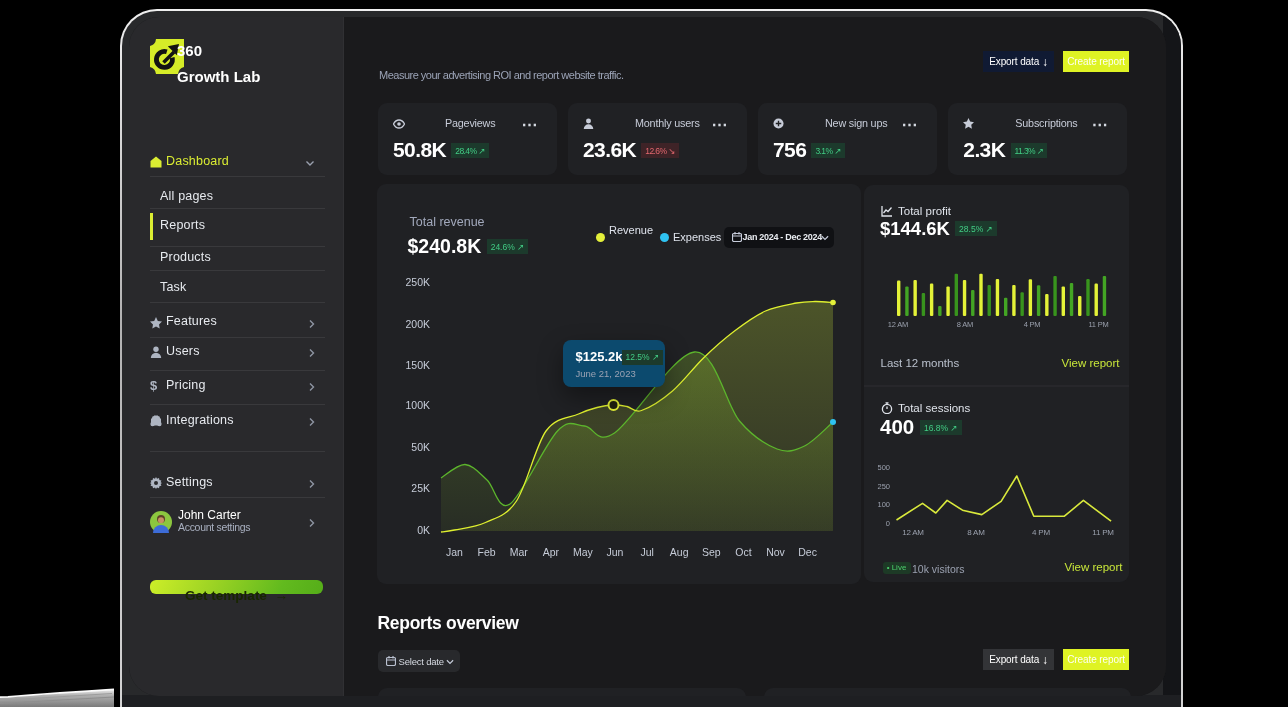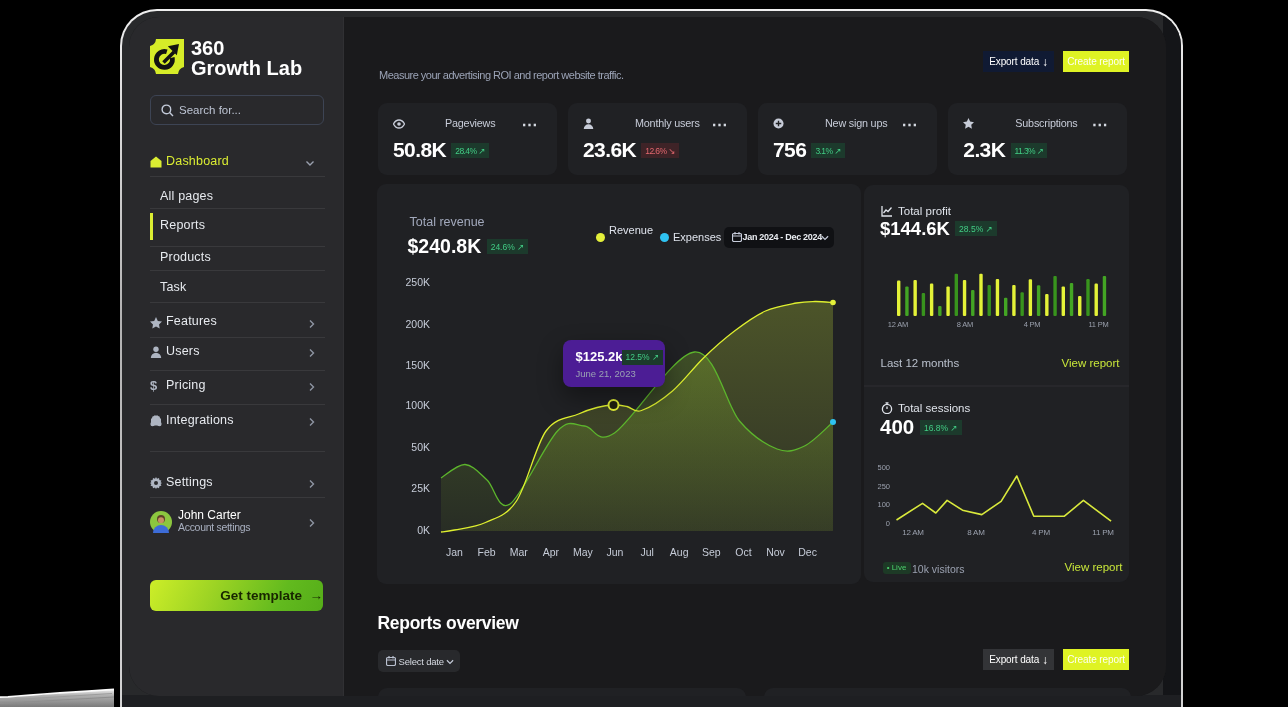--- a/index.html
+++ b/index.html
@@ -12,23 +12,23 @@
     border-radius:37px; background:linear-gradient(180deg,#efefef,#b2b2b2 40%,#d8d8d8 95%); }
   #frame { position:absolute; inset:2px; border-radius:35px; background:#28292b; overflow:hidden; }
   #screen { position:absolute; left:7px; top:6px; width:1037px; height:679px;
     border-radius:30px; overflow:hidden; background:#1a1a1c; }
   
   #side { position:absolute; left:0; top:0; width:215px; height:100%; background:#29292c;
     border-right:1px solid #303033; }
   .sdiv { position:absolute; left:21px; width:175px; height:1px; background:rgba(255,255,255,0.08); }
   .nav { position:absolute; white-space:nowrap; left:21px; font-size:12.5px; color:#e7eaef; letter-spacing:.2px; }
   .navico { position:absolute; left:21px; width:12px; height:12px; }
-  #gettpl { position:absolute; left:21px; top:563px; width:173px; height:31px; border-radius:6px;
+  #gettpl { position:absolute; left:21px; top:563px; width:173px; height:14px; border-radius:6px;
     background:linear-gradient(115deg,#cdee28 0%,#9ed424 35%,#62ba1e 75%,#55ad19 100%);
-    color:#182600; font-size:13.5px; font-weight:bold; text-align:right; line-height:31px; }
+    color:#182600; font-size:13.5px; font-weight:bold; text-align:center; line-height:31px; }
   
   #main { position:absolute; left:216px; top:0; right:0; height:100%; background:#1a1a1c; }
   .card { position:absolute; background:#202124; border-radius:9px; }
   .badge { display:inline-block; border-radius:0; background:#1c3a2c; color:#42cd85;
     font-size:8.5px; font-weight:normal; padding:2.5px 4px; vertical-align:3px; }
   .badge.red { background:#3e2327; color:#e4686f; }
   .statlabel { font-size:10.8px; letter-spacing:-0.2px; color:#c7ccd8;margin-left:36px; }
   .dots { position:absolute; color:#d5dae2; font-size:16px; font-weight:bold; }
   .btn { position:absolute; height:21px; border-radius:0; font-size:10px; letter-spacing:-0.2px; color:#fff;
     text-align:center; line-height:21px; letter-spacing:-0.1px; }
@@ -57,29 +57,22 @@
       <div class="abs" style="left:0;bottom:0;width:100%;height:92px;background:#1e1f22"></div>
       <div id="screen">
         <div id="side">
 
           <svg class="abs" style="left:20px;top:21px" width="36" height="37" viewBox="0 0 36 37">
             <path d="M7,1 L35,1 L35,29 A8,8 0 0 0 29,36 L7,36 A8,8 0 0 0 1,29 L1,8 A8,8 0 0 0 7,1 Z" fill="#d6ec28"></path>
             <path d="M17.8,13.8 A8,8 0 1 0 23.2,19.6" fill="none" stroke="#131313" stroke-width="4.8"></path>
             <path d="M14.5,24.5 L25,14" stroke="#131313" stroke-width="3.6"></path>
             <path d="M30,6 L18.8,8.2 L27.8,17.2 Z" fill="#131313"></path>
           </svg>
-          <div class="abs" style="left:62px;top:21px;font-size:20px;font-weight:bold;color:#fff;line-height:20px;letter-spacing:0px">360<br>Growth&nbsp;Lab</div>
-
-          <div class="abs" style="left:21px;top:78px;width:174px;height:30px;border:1px solid #3d4454;border-radius:6px;">
-            <svg class="abs" style="left:10px;top:8px" width="13" height="13" viewBox="0 0 13 13">
-                <circle cx="5.4" cy="5.4" r="4.3" fill="none" stroke="#c3cad9" stroke-width="1.4"></circle>
-                <path d="M8.6,8.6 L12,12" stroke="#c3cad9" stroke-width="1.4"></path>
-              </svg>
-            <div class="abs" style="left:28px;top:8px;font-size:11.5px;color:#bdc4d3">Search for...</div>
-          </div>
+          <div class="abs" style="left:48px;top:21px;font-size:15px;font-weight:bold;color:#fff;line-height:26px;letter-spacing:0px">360<br>Growth&nbsp;Lab</div>
+
 
           <svg class="navico" style="top:139px" viewBox="0 0 12 12">
               <path d="M6,0.5 L11.5,5 L11.5,11.5 L0.5,11.5 L0.5,5 Z" fill="#dbed32"></path>
             </svg>
           <div class="nav" style="left:37px;top:136.5px;color:#dbed32">Dashboard</div>
           <svg class="abs" style="left:176px;top:143px" width="10" height="7" viewBox="0 0 10 7">
               <path d="M1.5,1.5 L5,5 L8.5,1.5" stroke="#9aa0ae" stroke-width="1.4" fill="none"></path>
             </svg>
           <div class="sdiv" style="top:159px"></div>
           <div class="nav" style="left:31px;top:171.5px">All pages</div>
@@ -241,21 +234,21 @@
                   <text x="430.6" y="292">Dec</text>
               </g>
               <path d="M64,268 C66.2,267.7 70.1,267.6 77.5,266 C84.9,264.4 98.2,263.3 108.5,258.5 C118.8,253.7 129.4,252.2 139.5,237 C149.6,221.8 158.7,181.5 169,167 C179.3,152.5 193.0,153.9 201.5,150 C210.0,146.1 214.2,145.0 220,143.5 C225.8,142.0 231.5,141.2 236.5,141 C241.5,140.8 245.3,141.6 250,142.5 C254.7,143.4 256.9,149.1 264.5,146.5 C272.1,143.9 285.2,135.8 295.5,127 C305.8,118.2 316.2,104.0 326.5,94 C336.8,84.0 347.2,74.8 357.5,67 C367.8,59.2 378.2,51.7 388.5,47 C398.8,42.3 411.2,40.6 419.5,39 C427.8,37.4 431.9,37.6 438,37.5 C444.1,37.4 453.0,38.3 456,38.5 L456,267 L64,267 Z" fill="url(#gy)"></path>
               <path d="M64,214 C68.0,211.8 80.3,200.2 88,200.5 C95.7,200.8 102.5,209.4 110,216 C117.5,222.6 121.2,248.2 133,240 C144.8,231.8 168.1,180.0 180.5,167 C192.9,154.0 198.0,161.7 207.5,162 C217.0,162.3 219.2,181.3 237.5,169 C255.8,156.7 296.7,90.0 317.5,88 C338.3,86.0 348.8,140.8 362.5,157 C376.2,173.2 389.2,180.8 400,185 C410.8,189.2 418.2,186.5 427.5,182 C436.8,177.5 451.2,162.0 456,158 L456,267 L64,267 Z" fill="url(#gg)"></path>
               <path d="M64,214 C68.0,211.8 80.3,200.2 88,200.5 C95.7,200.8 102.5,209.4 110,216 C117.5,222.6 121.2,248.2 133,240 C144.8,231.8 168.1,180.0 180.5,167 C192.9,154.0 198.0,161.7 207.5,162 C217.0,162.3 219.2,181.3 237.5,169 C255.8,156.7 296.7,90.0 317.5,88 C338.3,86.0 348.8,140.8 362.5,157 C376.2,173.2 389.2,180.8 400,185 C410.8,189.2 418.2,186.5 427.5,182 C436.8,177.5 451.2,162.0 456,158 " fill="none" stroke="#5cb52c" stroke-width="1.3"></path>
               <path d="M64,268 C66.2,267.7 70.1,267.6 77.5,266 C84.9,264.4 98.2,263.3 108.5,258.5 C118.8,253.7 129.4,252.2 139.5,237 C149.6,221.8 158.7,181.5 169,167 C179.3,152.5 193.0,153.9 201.5,150 C210.0,146.1 214.2,145.0 220,143.5 C225.8,142.0 231.5,141.2 236.5,141 C241.5,140.8 245.3,141.6 250,142.5 C254.7,143.4 256.9,149.1 264.5,146.5 C272.1,143.9 285.2,135.8 295.5,127 C305.8,118.2 316.2,104.0 326.5,94 C336.8,84.0 347.2,74.8 357.5,67 C367.8,59.2 378.2,51.7 388.5,47 C398.8,42.3 411.2,40.6 419.5,39 C427.8,37.4 431.9,37.6 438,37.5 C444.1,37.4 453.0,38.3 456,38.5 " fill="none" stroke="#dff02f" stroke-width="1.3"></path>
               <circle cx="236.5" cy="141" r="5" fill="#1f2110" stroke="#e4f139" stroke-width="2"></circle>
               <circle cx="456" cy="38.5" r="2.8" fill="#e4f139"></circle>
               <circle cx="456" cy="158" r="3" fill="#2fc3f2"></circle>
             </svg>
-            <div class="abs" style="left:185.5px;top:156px;width:102px;height:47px;background:#4c1d95;border-radius:8px;box-shadow:0 10px 24px rgba(0,0,0,.4)">
+            <div class="abs" style="left:185.5px;top:156px;width:102px;height:47px;background:#0c4a6e;border-radius:8px;box-shadow:0 10px 24px rgba(0,0,0,.4)">
               <div class="abs" style="left:13px;top:9px;font-size:13px;font-weight:bold;color:#fff">$125.2k</div>
               <div class="abs badge" style="left:59px;top:10px">12.5% ↗</div>
               <div class="abs" style="left:13px;top:28px;font-size:9.5px;color:#9aa2b3">June 21, 2023</div>
             </div>
           </div>
 
           <div class="card" id="rightcard" style="left:519px;top:167.5px;width:265px;height:397px">
             <svg class="abs" style="left:17px;top:20px" width="12" height="12" viewBox="0 0 12 12">
                 <path d="M1,1 V11 H11" stroke="#dfe3ea" stroke-width="1.3" fill="none"></path>
                 <path d="M2.5,8 L5,5 L7,6.5 L10.5,2.5" stroke="#dfe3ea" stroke-width="1.3" fill="none"></path>

